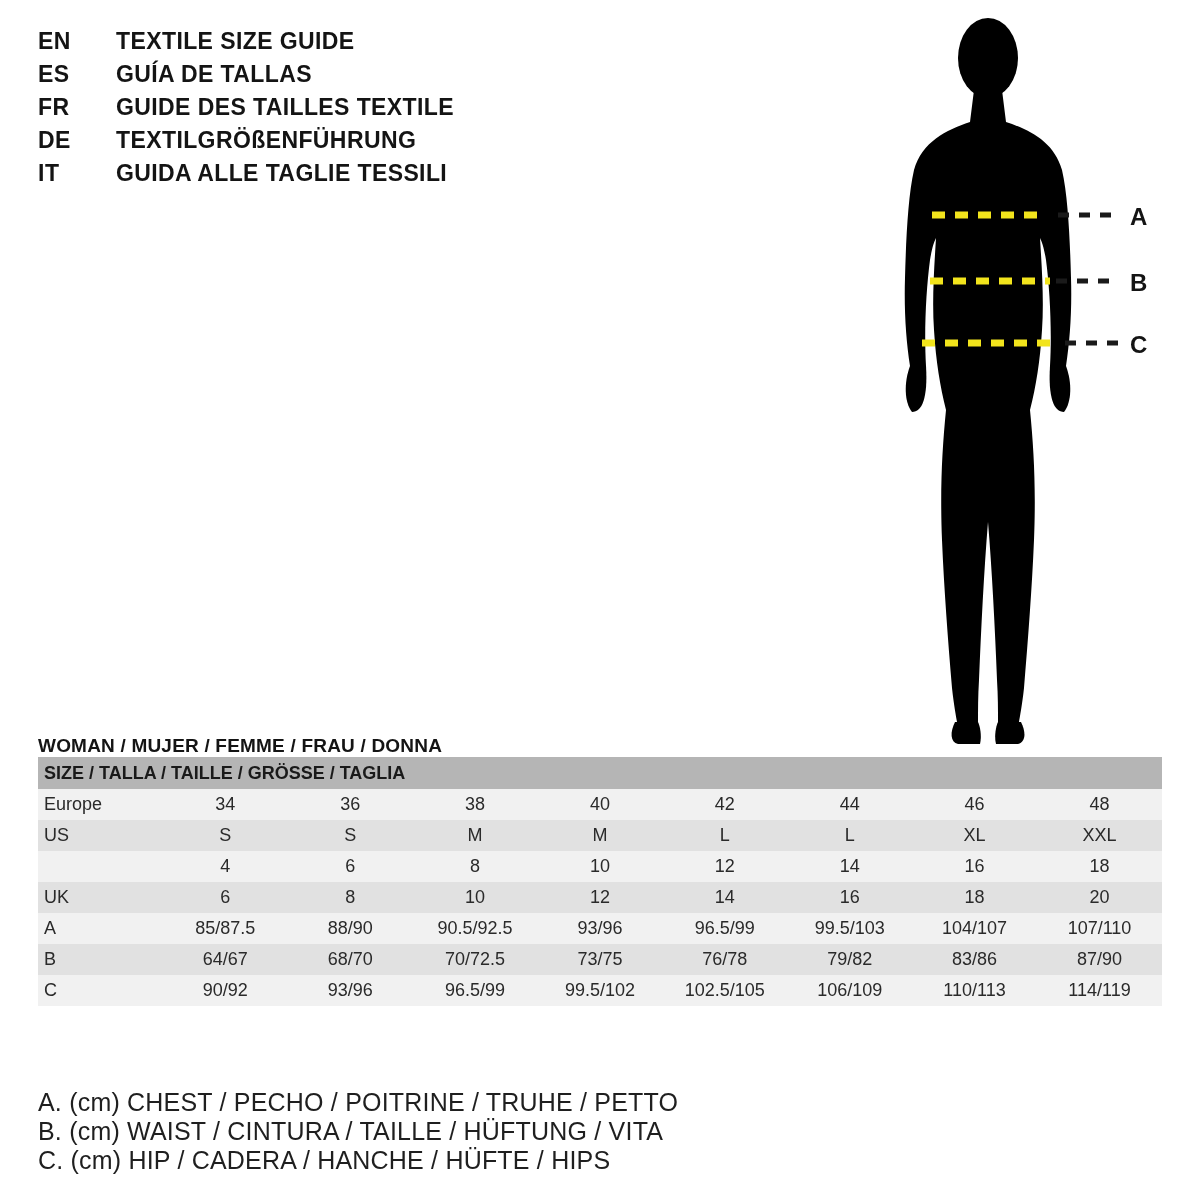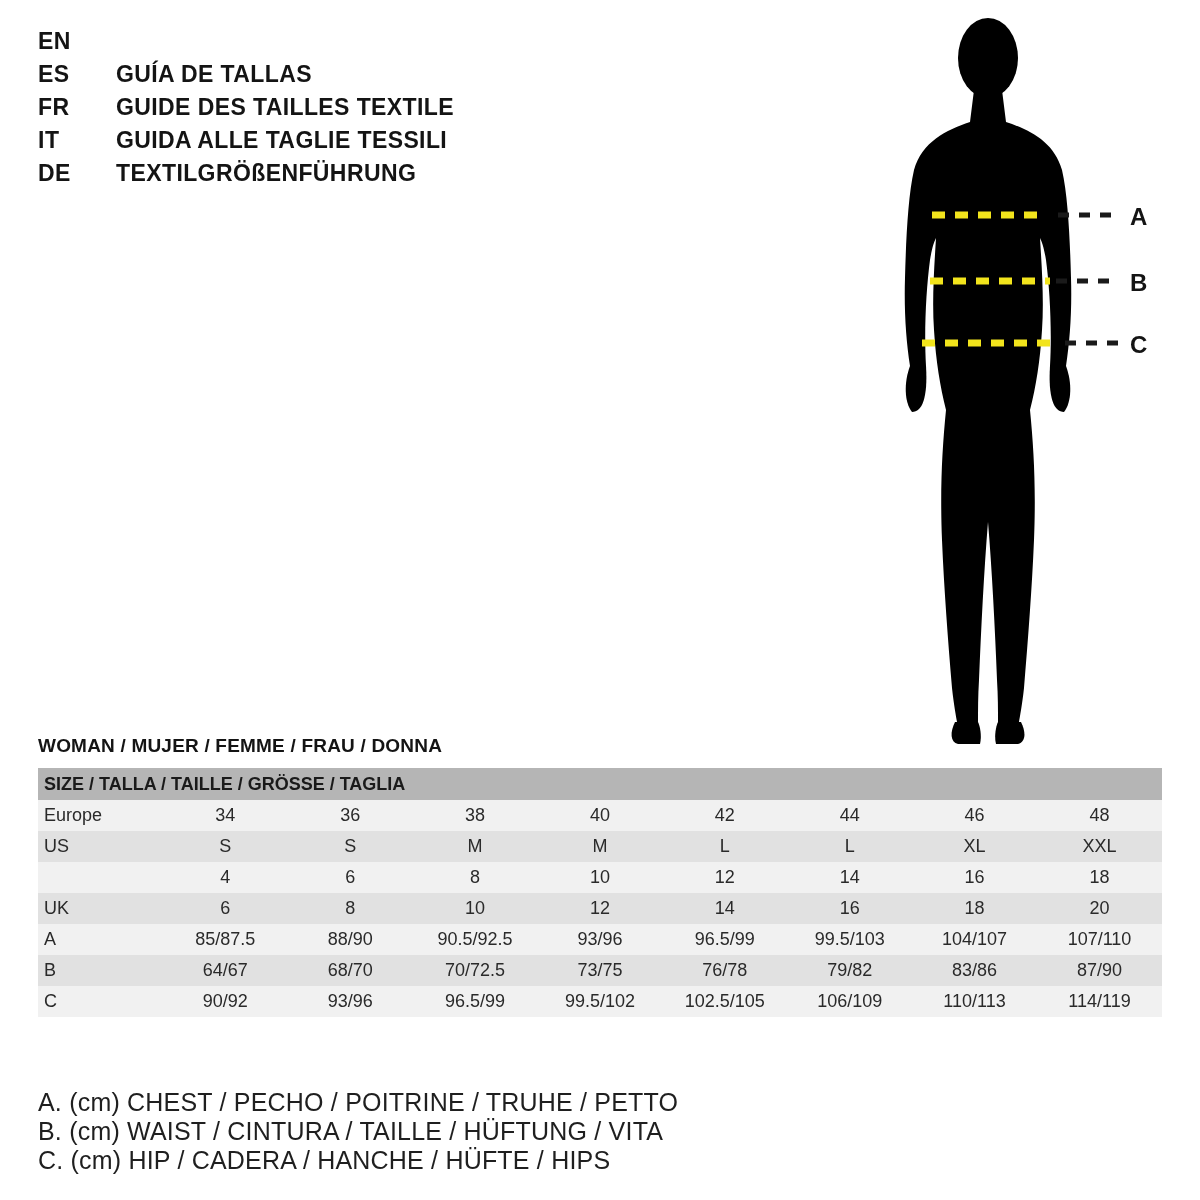--- a/index.html
+++ b/index.html
@@ -68,21 +68,20 @@
   .table-section {
     position: absolute;
     left: 38px;
     top: 735px;
     width: 1124px;
   }
   .section-title {
     font-size: 19px;
     font-weight: bold;
     letter-spacing: 0.2px;
-    margin-bottom: 11px;
     color: #141414;
   }
   table.size-table {
     border-collapse: collapse;
     width: 1124px;
     table-layout: fixed;
     padding-left: 25px;
   }
   table.size-table td {
     font-size: 18px;
@@ -122,36 +121,37 @@
   }
 </style>
 </head>
 <body>
 
 <div class="page">
 
   <div class="lang-block">
     <div class="lang-row">
       <span class="lang-code">EN</span>
+      <span class="lang-title">TEXTILE SIZE GUIDE</span>
     </div>
     <div class="lang-row">
       <span class="lang-code">ES</span>
       <span class="lang-title">GUÍA DE TALLAS</span>
     </div>
     <div class="lang-row">
       <span class="lang-code">FR</span>
       <span class="lang-title">GUIDE DES TAILLES TEXTILE</span>
     </div>
     <div class="lang-row">
+      <span class="lang-code">DE</span>
+      <span class="lang-title">TEXTILGRÖßENFÜHRUNG</span>
+    </div>
+    <div class="lang-row">
       <span class="lang-code">IT</span>
       <span class="lang-title">GUIDA ALLE TAGLIE TESSILI</span>
-    </div>
-    <div class="lang-row">
-      <span class="lang-code">DE</span>
-      <span class="lang-title">TEXTILGRÖßENFÜHRUNG</span>
     </div>
   </div>
 
   <div class="figure-wrap">
     <svg class="figure-svg" width="330" height="740" viewBox="0 0 330 740">
 
       <ellipse cx="128" cy="48" rx="30" ry="40" fill="#000000"></ellipse>
 
       <path d="M114 80 L142 80 L146 112 L110 112 Z" fill="#000000"></path>
 

